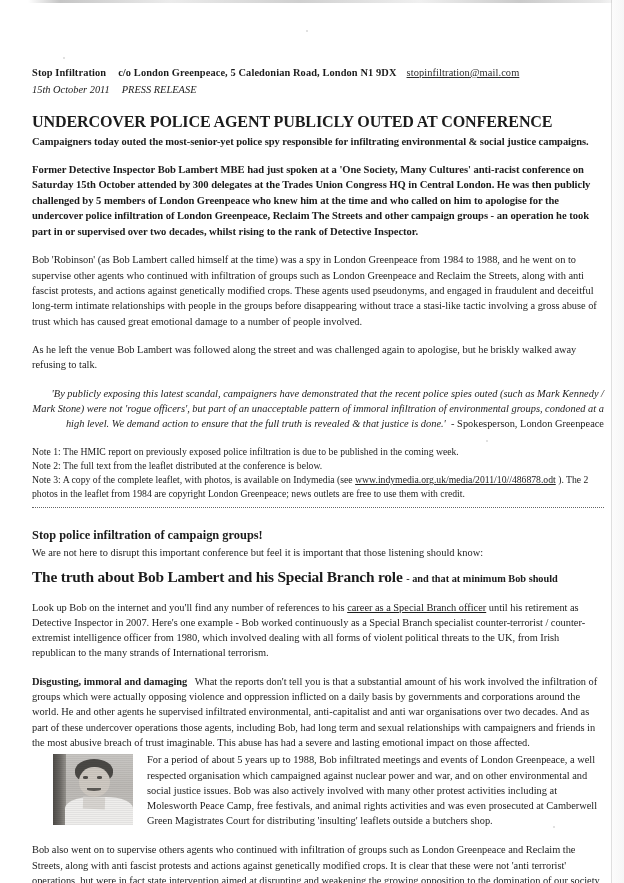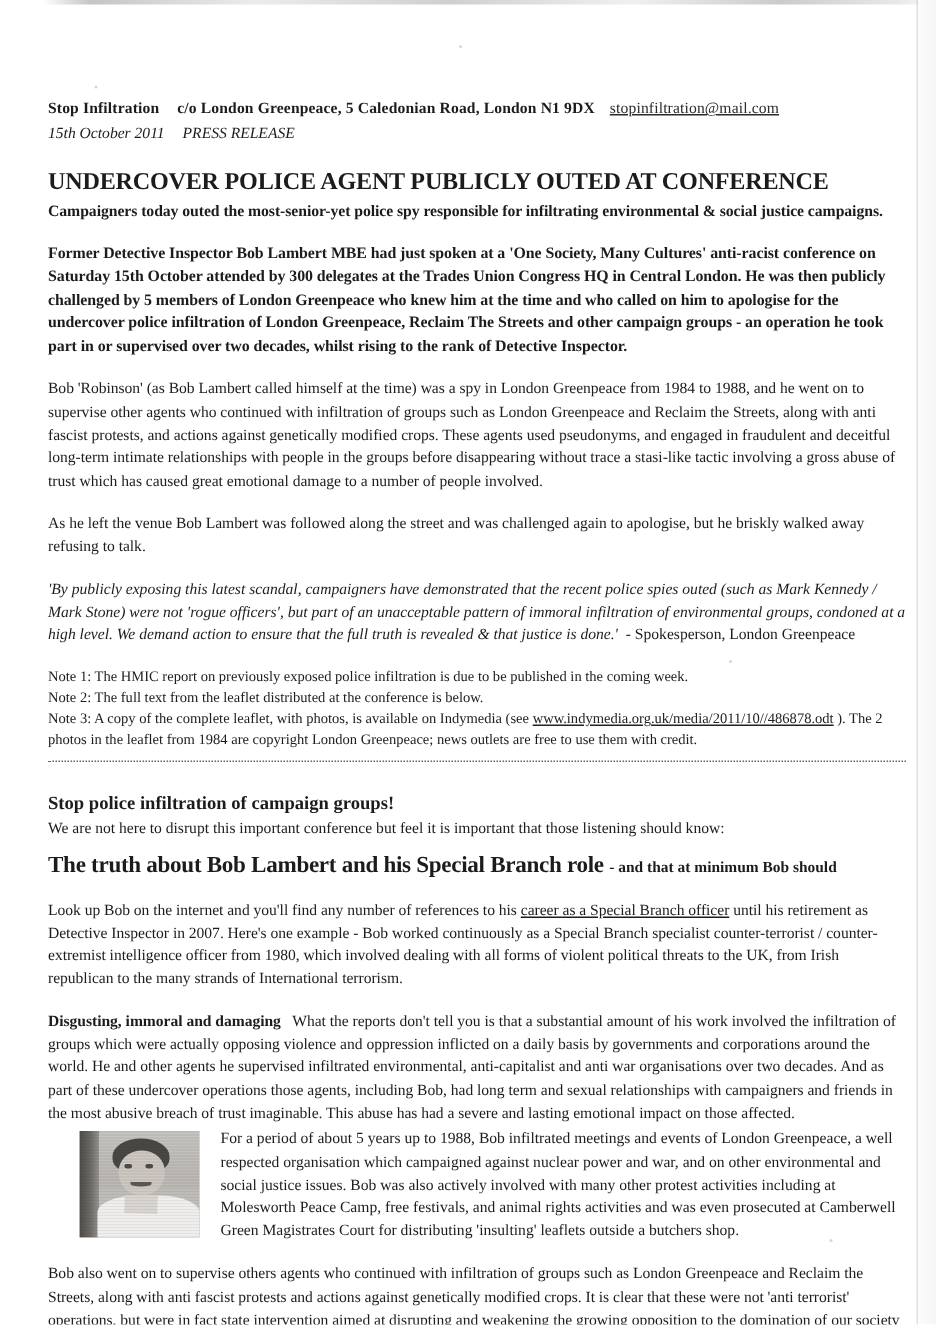--- a/index.html
+++ b/index.html
@@ -115,20 +115,21 @@
     font-size: 10.4px;
     line-height: 1.47;
     margin: 13px 0 0 0;
     letter-spacing: -.02px;
   }
   p.quote {
     font-size: 10.4px;
     font-style: italic;
     line-height: 1.48;
     margin: 13px 0 0 0;
+    text-align: right;
   }
   p.quote .attrib { font-style: normal; }
 
   .notes {
     font-size: 9.7px;
     line-height: 1.47;
     margin-top: 13px;
   }
   .notes .note-line { display: block; }
   .notes a.url {

